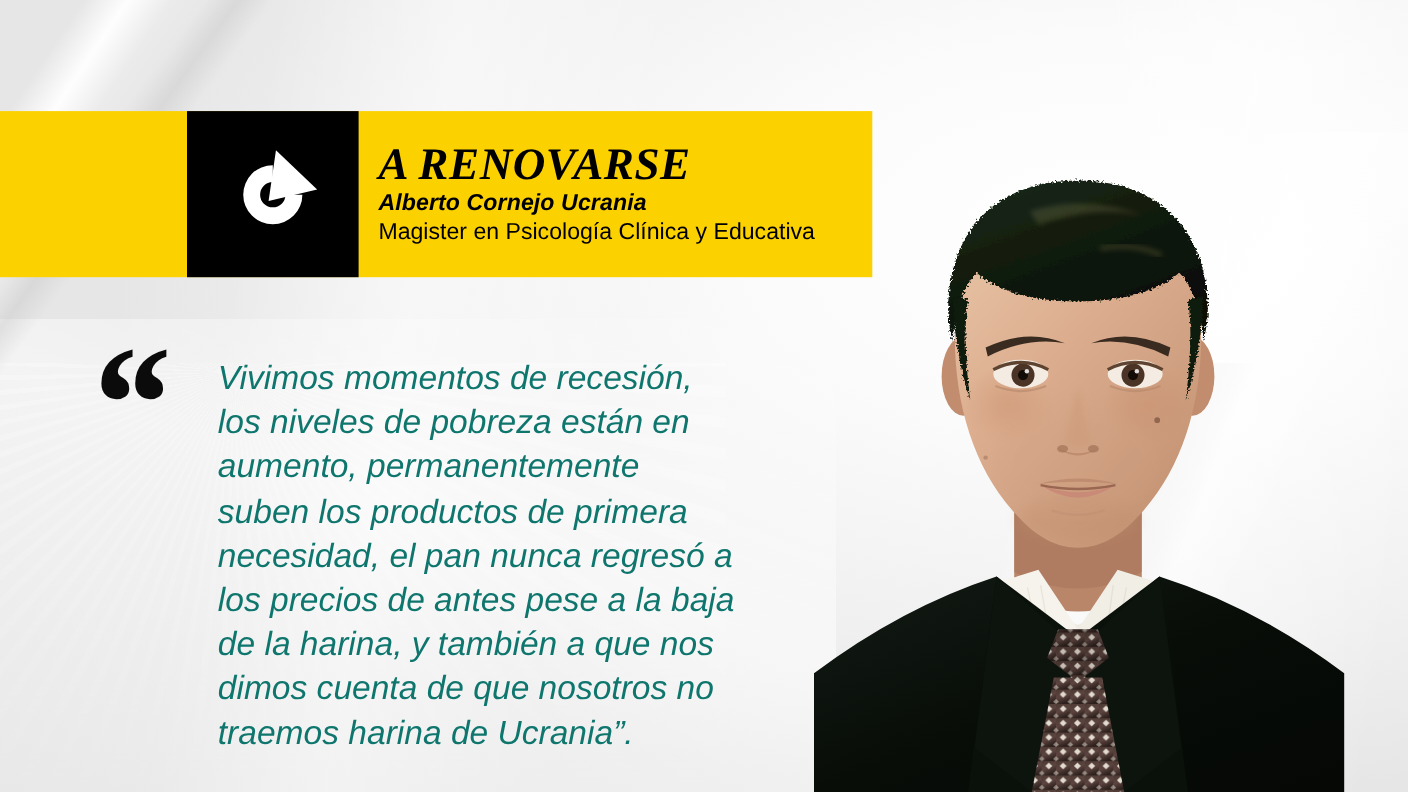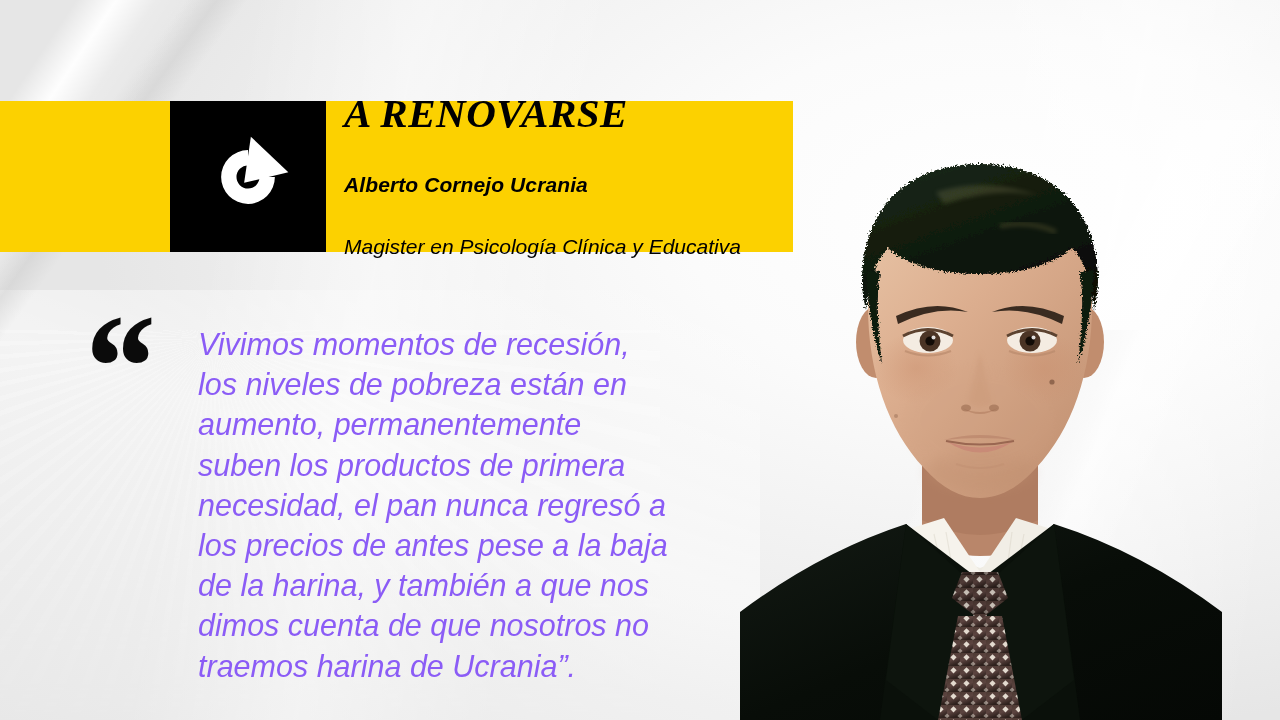--- a/index.html
+++ b/index.html
@@ -128,42 +128,40 @@
     justify-content: center;
   }
   .logo-box svg { width: 96px; height: 96px; display: block; }
   .banner-text {
     flex: 1 1 auto;
     padding-left: 18px;
     display: flex;
     flex-direction: column;
     justify-content: center;
     color: #000;
-    gap: 36px;
   }
   .banner-title {
     font-family: "Liberation Serif", "DejaVu Serif", serif;
     font-weight: bold;
     font-style: italic;
     font-size: 41px;
     line-height: 1.0;
     letter-spacing: .5px;
     margin-bottom: 3px;
   }
   .banner-name {
     font-family: "Liberation Sans", sans-serif;
     font-weight: bold;
     font-style: italic;
     font-size: 21px;
     line-height: 1.15;
     letter-spacing: .1px;
   }
   .banner-role {
     font-family: "Liberation Sans", sans-serif;
-    font-style: italic;
     font-weight: 400;
     font-size: 21px;
     line-height: 1.25;
     margin-top: 1px;
   }
 
   
   .quote-block {
     position: absolute;
     left: 70px;
@@ -186,21 +184,21 @@
   .quote-text {
     position: absolute;
     left: 128px;
     top: 24px;
     width: 520px;
     font-family: "Liberation Sans", sans-serif;
     font-style: italic;
     font-weight: 400;
     font-size: 30.5px;
     line-height: 40.2px;
-    color: #8b5cf6;
+    color: #0f766e;
     white-space: pre-line;
   }
 </style>
 </head>
 <body>
 
 <div id="stage">
 
   <div class="bg-base"></div>
   <div class="bg-sweep"></div>

